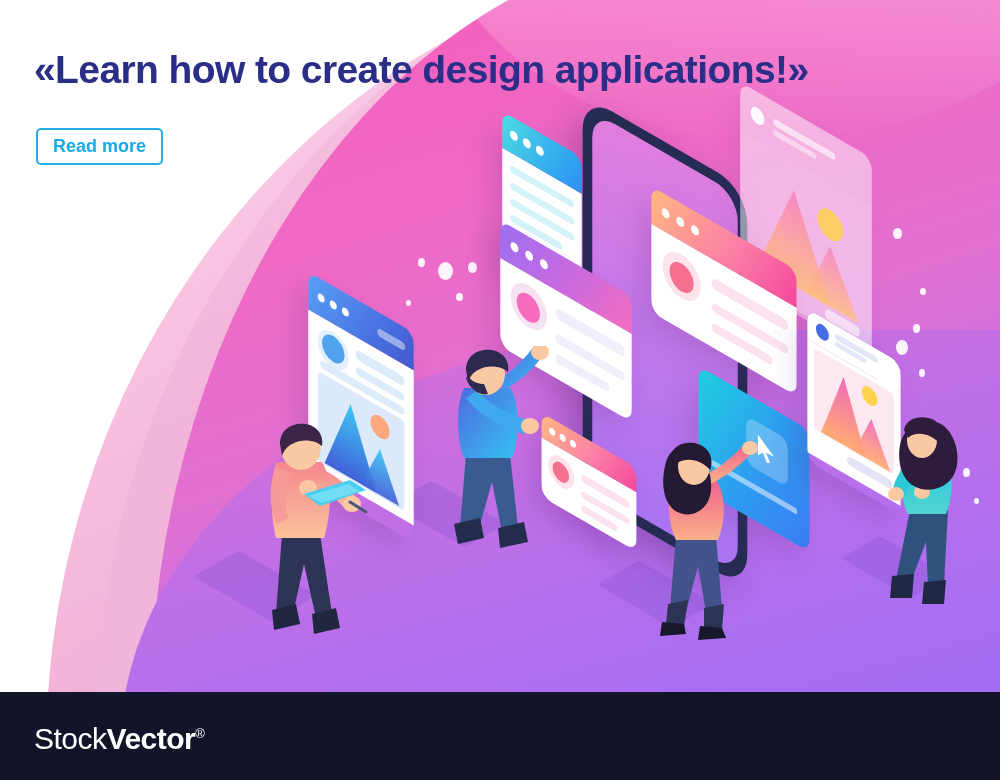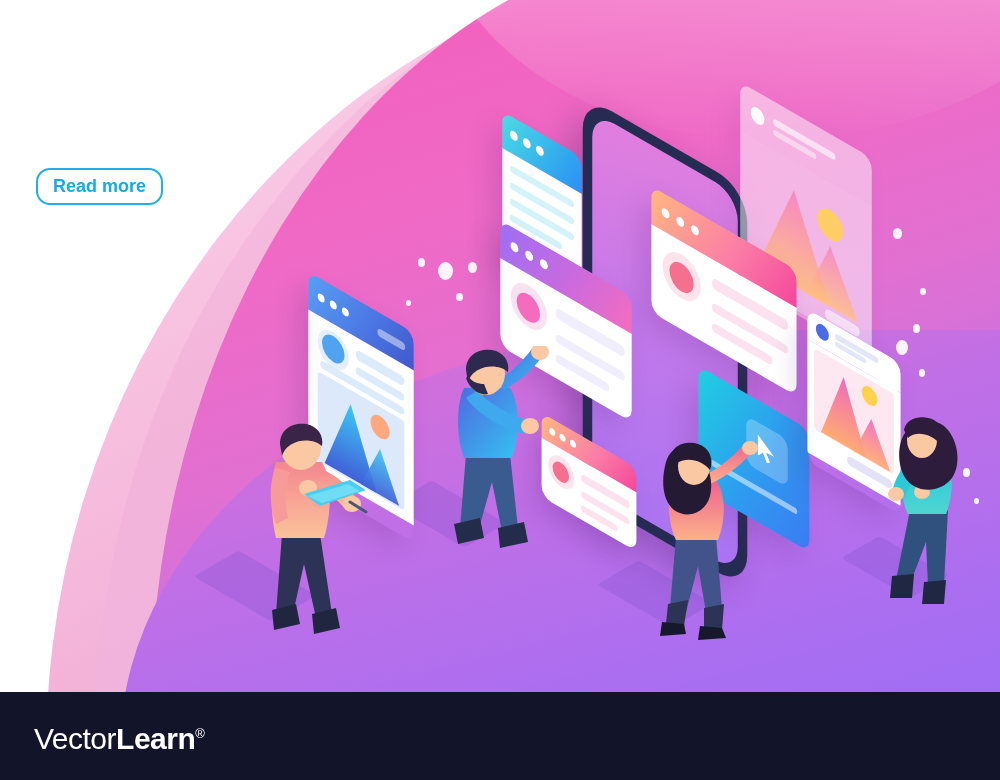--- a/index.html
+++ b/index.html
@@ -59,25 +59,24 @@
 
   
   .headline{
     position:absolute; left:34px; top:48px;
     font-size:39px; font-weight:bold; letter-spacing:-.6px;
     color:#2b2e87; white-space:nowrap; z-index:40;
   }
   .cta{
     position:absolute; left:36px; top:128px;
     padding:7px 15px 8px;
-    border:2px solid #22aee8; border-radius:14px;
+    border:2px solid #22aee8; border-radius:5px;
     color:#17a9e8; font-size:18px; font-weight:bold;
     background:transparent; cursor:pointer; z-index:40;
     line-height:1;
-    margin-top:40px;
   }
 
   
   #scene{ position:absolute; left:0; top:0; width:1000px; height:692px; }
   .iso{ position:absolute; transform-origin:50% 50%; }
 
   
   .card{
     position:absolute;
     transform: matrix(0.866,0.5,0,1,0,0);
@@ -414,21 +413,22 @@
       <ellipse cx="14" cy="82" rx="8" ry="7" fill="#fbc8a4"></ellipse>
       <ellipse cx="40" cy="80" rx="8" ry="7" fill="#fbc8a4"></ellipse>
 
       <path d="M28 16 C16 24 14 48 22 64 C32 82 58 82 70 66 C80 52 76 26 62 14 C52 6 36 8 28 16 Z" fill="#2d1c3c"></path>
       <ellipse cx="40" cy="28" rx="15" ry="18" fill="#fbc8a4"></ellipse>
       <path d="M22 18 C24 6 40 2 52 8 C62 14 62 26 58 32 C50 22 34 18 26 26 Z" fill="#2d1c3c"></path>
     </svg>
 
   </div>
 
+  <div class="headline">«Learn how to create design applications!»</div>
   <button class="cta">Read more</button>
 
 </div>
 
 <div id="footer">
   <div class="vs-logo">
-    <span>Vector</span><span class="b">Learn</span><span class="r">®</span>
+    <span>Stock</span><span class="b">Vector</span><span class="r">®</span>
   </div>
 </div>
 
 </body></html>

